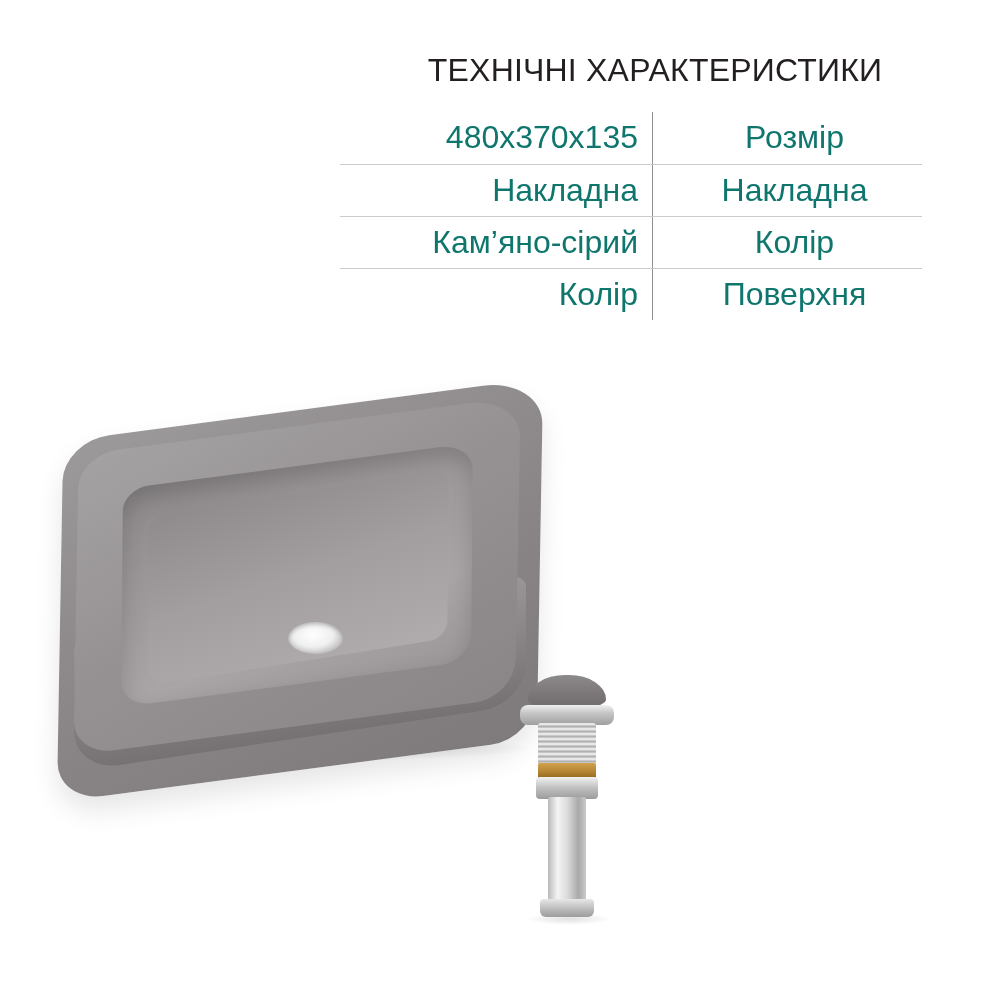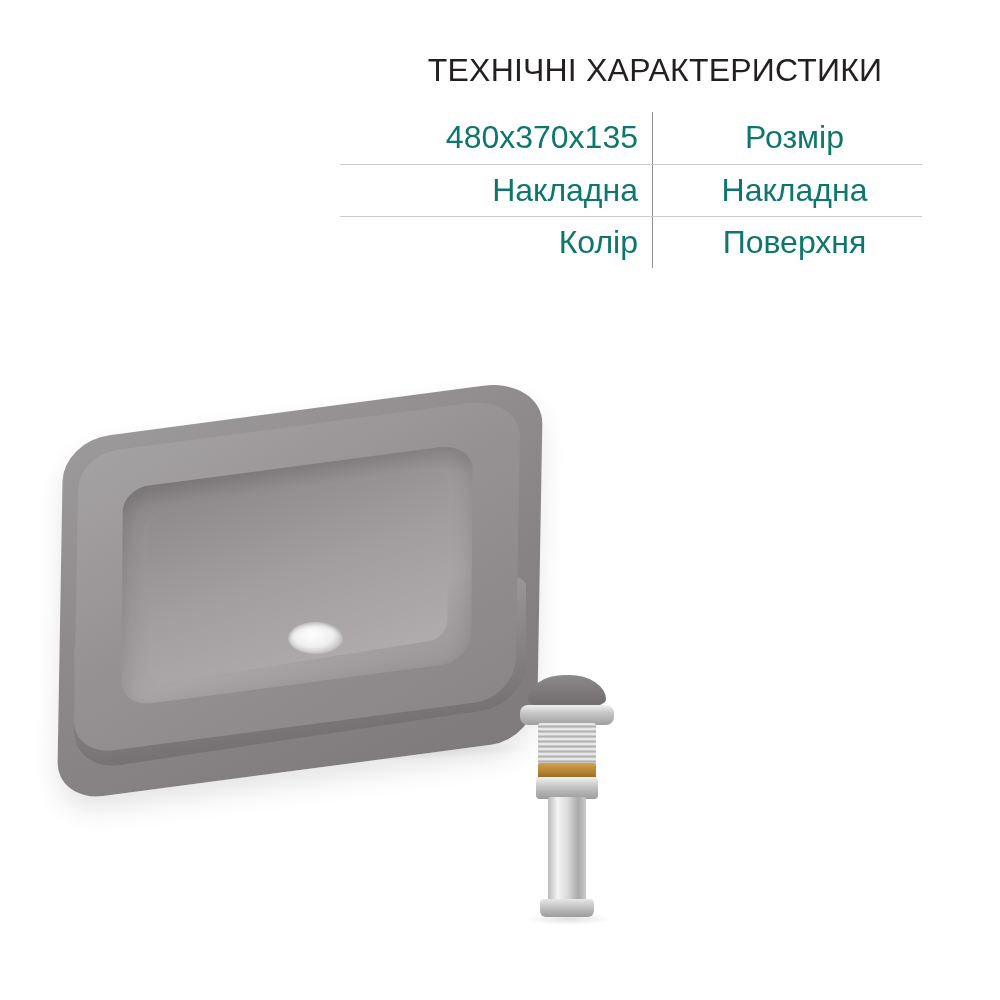--- a/index.html
+++ b/index.html
@@ -246,20 +246,24 @@
 
   <table class="spec-table">
     <tbody>
       <tr>
         <td class="val">480x370x135</td>
         <td class="key">Розмір</td>
       </tr>
       <tr>
         <td class="val">Накладна</td>
         <td class="key">Накладна</td>
+      </tr>
+      <tr>
+        <td class="val">Кам’яно-сірий</td>
+        <td class="key">Колір</td>
       </tr>
       <tr>
         <td class="val">Колір</td>
         <td class="key">Поверхня</td>
       </tr>
     </tbody>
   </table>
 </div>
 
 <div class="product-area">

